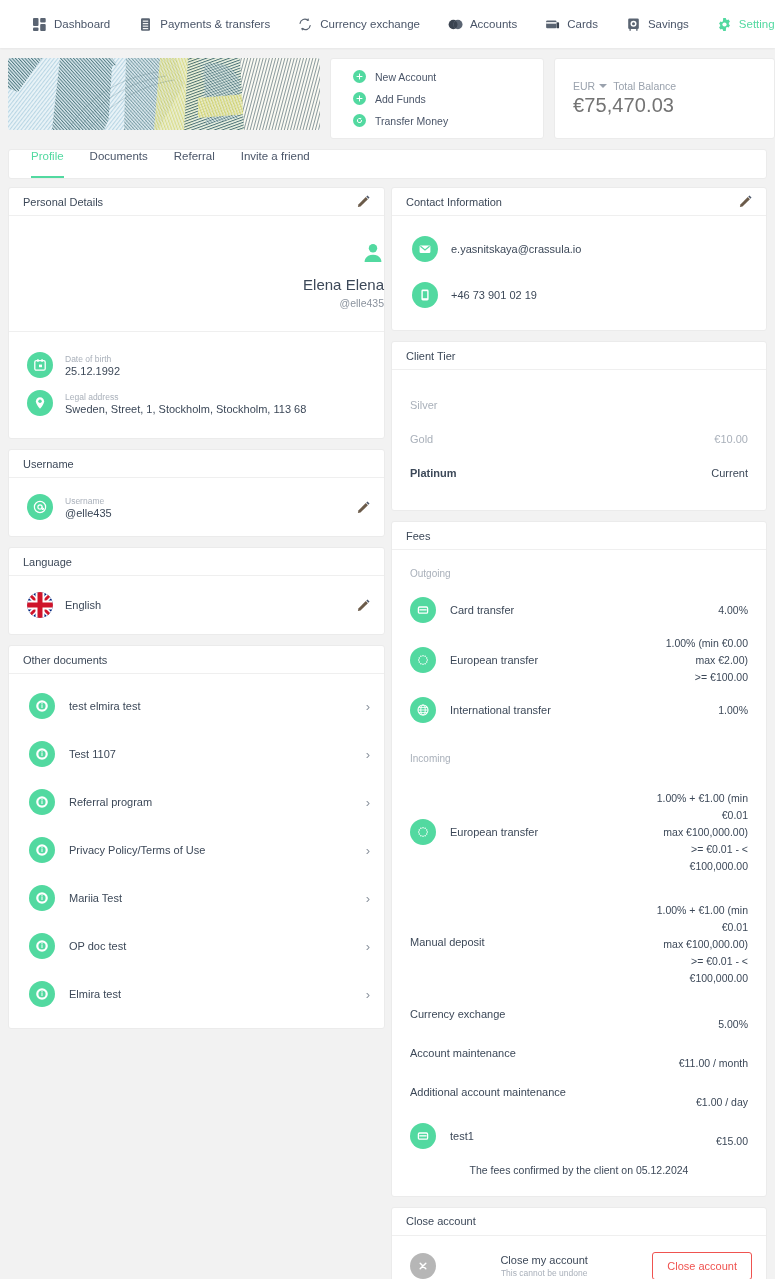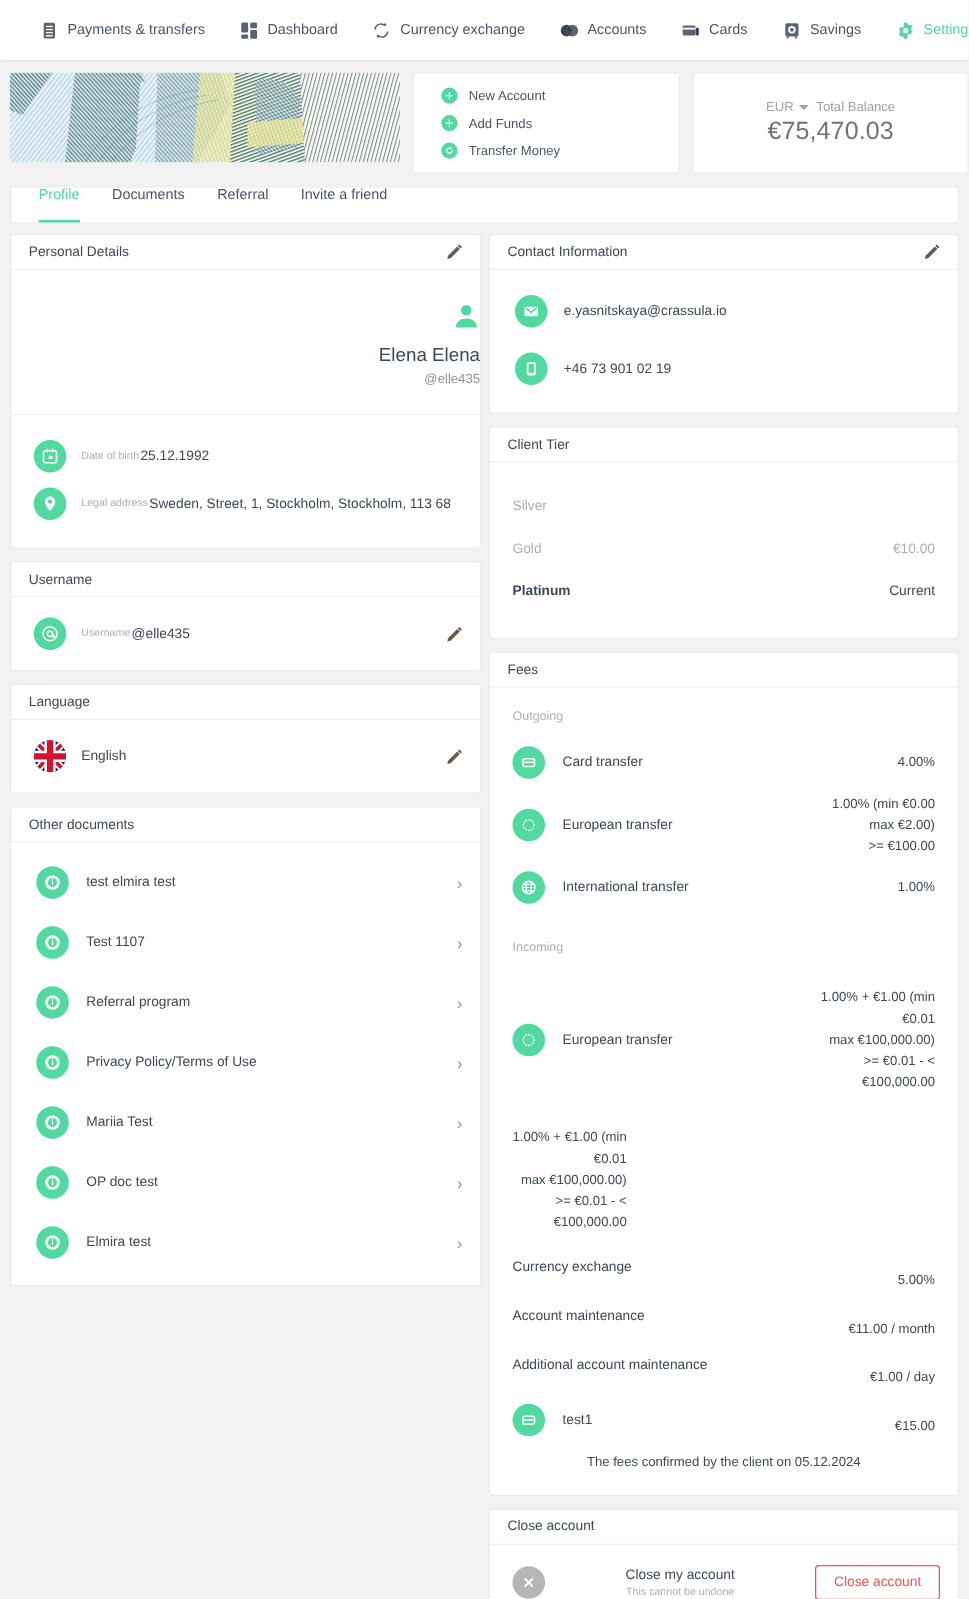--- a/index.html
+++ b/index.html
@@ -81,21 +81,21 @@
   }
   .circ-ico svg { display: block; }
 
   .hero-balance {
     flex: 1 1 auto;
     background: #fff;
     border: 1px solid #ebebeb;
     border-radius: 3px;
     display: flex;
     flex-direction: column;
-    align-items: center;
+    align-items: flex-start;
     justify-content: center;
     padding: 0 18px;
   }
   .bal-top { display: flex; align-items: center; gap: 6px; font-size: 10.5px; color: #9aa2ad; margin-bottom: 2px;}
   .bal-cur { display: flex; align-items: center; gap: 4px; cursor: pointer; }
   .caret { width: 0; height: 0; border-left: 4px solid transparent; border-right: 4px solid transparent; border-top: 4px solid #9aa2ad; }
   .bal-amt { font-size: 20px; color: #737373; letter-spacing: .1px; }
 
   
   .tabsbar {
@@ -150,21 +150,21 @@
   .phandle { font-size: 10.5px; color: #8b939e; }
 
   .info-rows { padding: 14px 0 16px 0; }
   .info-row { display: flex; align-items: center; gap: 12px; padding: 6px 18px 6px 18px; }
   .bigcirc {
     width: 26px; height: 26px; border-radius: 50%;
     background: #52d9a0; flex: 0 0 26px;
     display: inline-flex; align-items: center; justify-content: center;
   }
   .bigcirc svg { display: block; }
-  .info-txt { display: flex; flex-direction: row; gap: 1px; min-width: 0; }
+  .info-txt { display: flex; flex-direction: column; gap: 1px; min-width: 0; }
   .info-label { font-size: 8.5px; color: #a9b0ba; }
   .info-value { font-size: 11px; color: #3c4858; }
 
   .simple-row { display: flex; align-items: center; gap: 12px; padding: 16px 14px 16px 18px; }
   .simple-row .grow { flex: 1 1 auto; }
   .lang-name { font-size: 11px; color: #3c4858; }
 
   
   .flag { width: 26px; height: 26px; border-radius: 50%; overflow: hidden; flex: 0 0 26px; }
   .flag svg { display: block; }
@@ -211,44 +211,44 @@
   .btn-danger {
     border: 1px solid #ef5350; color: #ef5350; background: #fff;
     border-radius: 3px; font-size: 11px; padding: 7px 14px; cursor: pointer;
     font-family: inherit;
   }
 </style>
 </head>
 <body>
 
 <div class="topnav">
+
+  <div class="nav-item">
+    <span class="nav-ico">
+      <svg width="15" height="15" viewBox="0 0 15 15">
+          <rect x="1" y="1" width="5.5" height="8" rx="1" fill="#5a6472"></rect>
+          <rect x="8.2" y="1" width="5.5" height="4.5" rx="1" fill="#5a6472"></rect>
+          <rect x="1" y="10.5" width="5.5" height="3.5" rx="1" fill="#5a6472"></rect>
+          <rect x="8.2" y="7" width="5.5" height="7" rx="1" fill="#5a6472"></rect>
+        </svg>
+    </span>
+    <span>Dashboard</span>
+  </div>
 
   <div class="nav-item">
     <span class="nav-ico">
       <svg width="15" height="15" viewBox="0 0 15 15">
           <rect x="3" y="1.2" width="9" height="12.6" rx="1.2" fill="#5a6472"></rect>
           <rect x="4.8" y="3.6" width="5.4" height="1.1" fill="#fff"></rect>
           <rect x="4.8" y="6.1" width="5.4" height="1.1" fill="#fff"></rect>
           <rect x="4.8" y="8.6" width="5.4" height="1.1" fill="#fff"></rect>
           <rect x="4.8" y="11.1" width="5.4" height="1.1" fill="#fff"></rect>
         </svg>
     </span>
     <span>Payments &amp; transfers</span>
-  </div>
-
-  <div class="nav-item">
-    <span class="nav-ico">
-      <svg width="15" height="15" viewBox="0 0 15 15">
-          <rect x="1" y="1" width="5.5" height="8" rx="1" fill="#5a6472"></rect>
-          <rect x="8.2" y="1" width="5.5" height="4.5" rx="1" fill="#5a6472"></rect>
-          <rect x="1" y="10.5" width="5.5" height="3.5" rx="1" fill="#5a6472"></rect>
-          <rect x="8.2" y="7" width="5.5" height="7" rx="1" fill="#5a6472"></rect>
-        </svg>
-    </span>
-    <span>Dashboard</span>
   </div>
 
   <div class="nav-item">
     <span class="nav-ico">
       <svg width="16" height="15" viewBox="0 0 16 15">
           <path d="M2.2 6.2a5 5 0 0 1 8.3-3.1" stroke="#5a6472" stroke-width="1.3" fill="none" stroke-linecap="round"></path>
           <path d="M13 8.6a5 5 0 0 1-8.3 3.1" stroke="#5a6472" stroke-width="1.3" fill="none" stroke-linecap="round"></path>
           <path d="M10.8 0.6l1.2 2.6-2.8.3z" fill="#5a6472"></path>
           <path d="M4.5 14.2l-1.2-2.6 2.8-.3z" fill="#5a6472"></path>
         </svg>
@@ -740,20 +740,21 @@
           </span>
           <span class="fee-name">European transfer</span>
           <span class="fee-val">1.00% + €1.00 (min
 €0.01
 max €100,000.00)
 &gt;= €0.01 - &lt;
 €100,000.00</span>
         </div>
 
         <div class="fee-plain" style="padding:14px 0;">
+          <span class="fee-name" style="padding-top:34px;">Manual deposit</span>
           <span class="fee-val">1.00% + €1.00 (min
 €0.01
 max €100,000.00)
 &gt;= €0.01 - &lt;
 €100,000.00</span>
         </div>
 
         <div class="fee-plain">
           <span class="fee-name">Currency exchange</span>
           <span class="fee-val" style="padding-top:10px;">5.00%</span>

